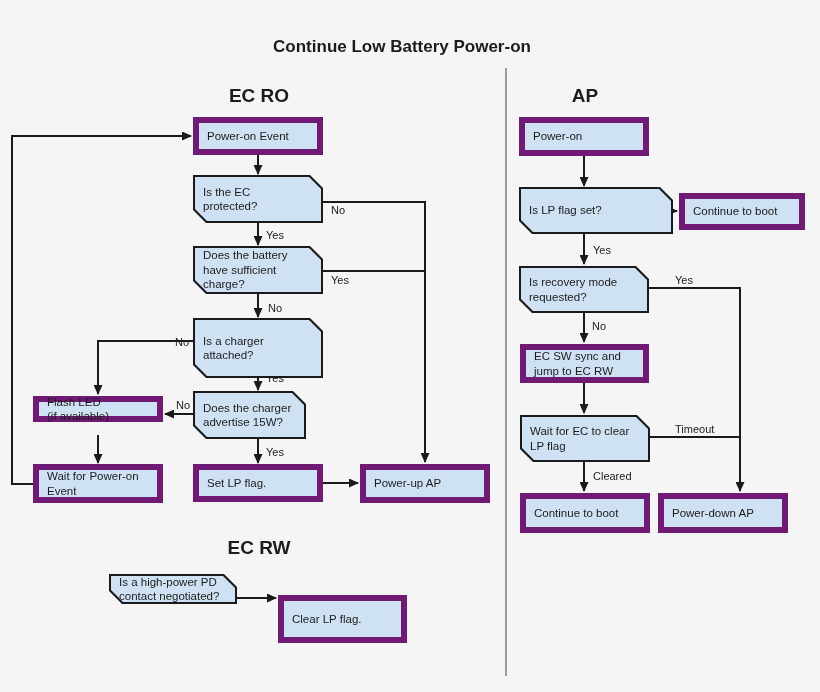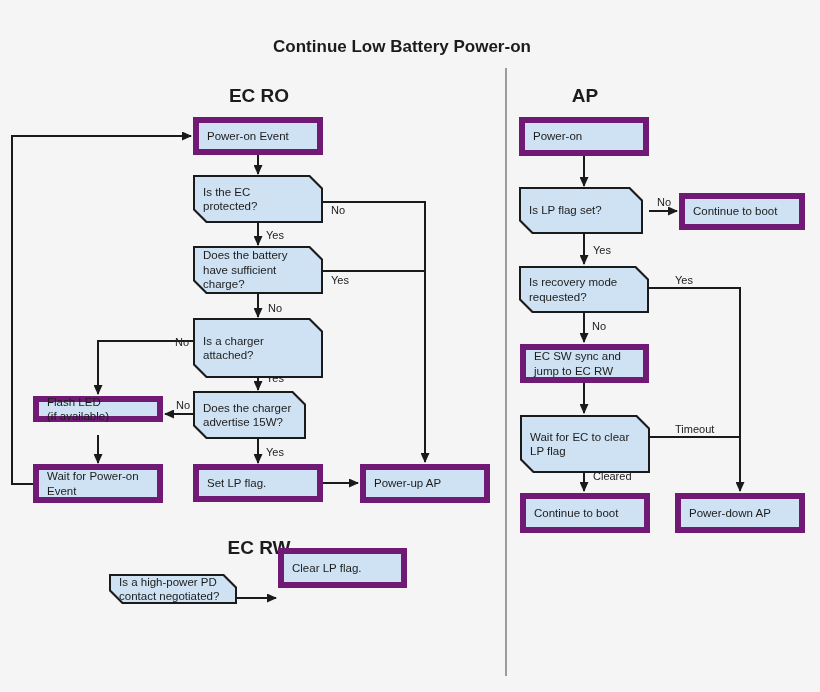--- a/index.html
+++ b/index.html
@@ -121,51 +121,51 @@
   <div class="node process" style="left:360px;top:464px;width:130px;height:39px">
     <span class="lbl">Power-up AP</span>
   </div>
 
   <div class="node decision" style="left:109px;top:574px;width:128px;height:30px">
     <div class="inner">
         <span class="lbl">Is a high-power PD
 contact negotiated?</span>
       </div>
   </div>
-  <div class="node process" style="left:278px;top:548px;width:129px;height:40px">
+  <div class="node process" style="left:278px;top:595px;width:129px;height:48px">
     <span class="lbl">Clear LP flag.</span>
   </div>
 
   <div class="node process" style="left:519px;top:117px;width:130px;height:39px">
     <span class="lbl">Power-on</span>
   </div>
-  <div class="node decision" style="left:519px;top:187px;width:124px;height:47px">
+  <div class="node decision" style="left:519px;top:187px;width:154px;height:47px">
     <div class="inner">
         <span class="lbl">Is LP flag set?</span>
       </div>
   </div>
   <div class="node process" style="left:679px;top:193px;width:126px;height:37px">
     <span class="lbl">Continue to boot</span>
   </div>
   <div class="node decision" style="left:519px;top:266px;width:130px;height:47px">
     <div class="inner">
         <span class="lbl">Is recovery mode
 requested?</span>
       </div>
   </div>
   <div class="node process" style="left:520px;top:344px;width:129px;height:39px">
     <span class="lbl">EC SW sync and
 jump to EC RW</span>
   </div>
-  <div class="node decision" style="left:520px;top:415px;width:130px;height:58px">
+  <div class="node decision" style="left:520px;top:415px;width:130px;height:47px">
     <div class="inner">
         <span class="lbl">Wait for EC to clear
 LP flag</span>
       </div>
   </div>
   <div class="node process" style="left:520px;top:493px;width:130px;height:40px">
     <span class="lbl">Continue to boot</span>
   </div>
-  <div class="node process" style="left:675px;top:493px;width:130px;height:40px">
+  <div class="node process" style="left:658px;top:493px;width:130px;height:40px">
     <span class="lbl">Power-down AP</span>
   </div>
 
 </div>
 
 </body></html>

